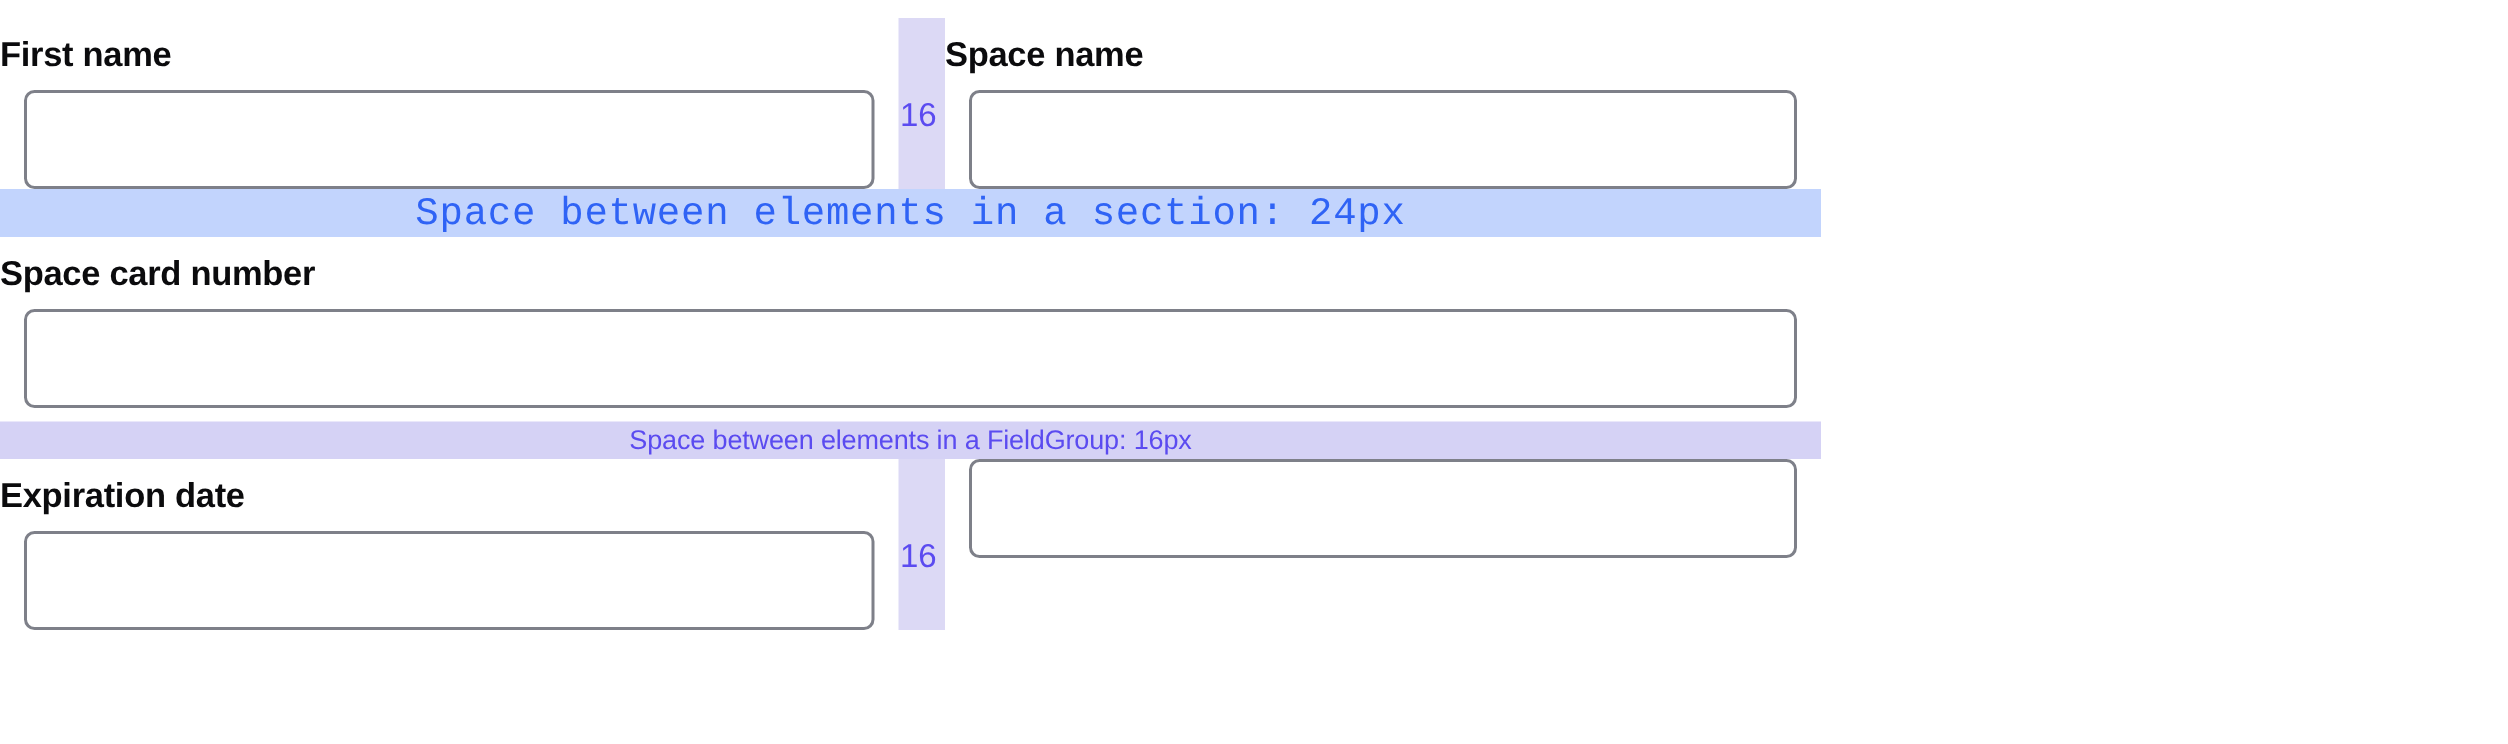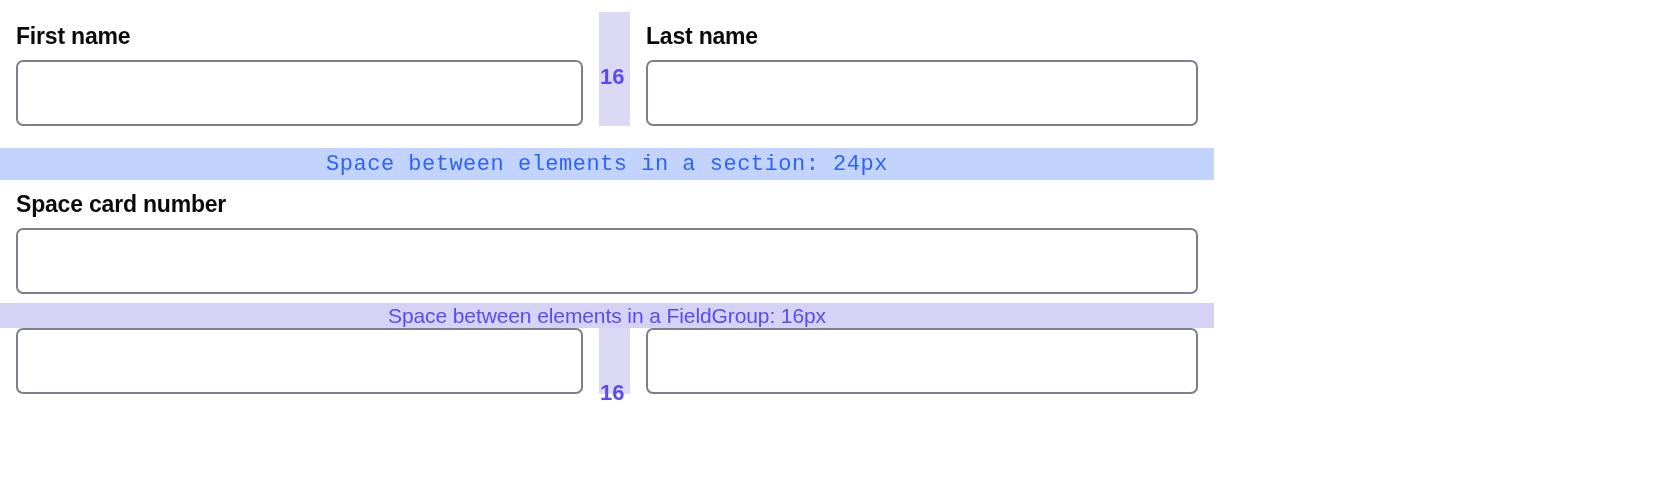--- a/index.html
+++ b/index.html
@@ -20,21 +20,20 @@
   .col-left{width:599px;}
   .col-right{width:584px;}
   .col-full{width:1214px;}
 
   .label{
     font-size:23px;
     font-weight:bold;
     color:#0b0b0d;
     line-height:28px;
     letter-spacing:-0.2px;
-    padding-left:16px;
     height:48px;
     display:flex;
     align-items:center;
     box-sizing:border-box;
     white-space:nowrap;
   }
 
   .field{
     height:66px;
     margin:0 16px;
@@ -62,47 +61,45 @@
   }
   .gapcol .gapnum{
     position:absolute;
     top:54px;
     left:1px;
     font-size:22px;
     color:#5b4bf0;
     font-family:"Liberation Sans", sans-serif;
     line-height:22px;
     white-space:nowrap;
-    font-weight:bold;
   }
 
   
   .band{
     width:1214px;
     box-sizing:border-box;
     display:flex;
     align-items:center;
     justify-content:center;
     white-space:nowrap;
   }
   .band-section{
     height:32px;
     background:#c2d4fd;
     color:#2f63f5;
     font-family:"Liberation Mono", monospace;
-    font-size:22px;
+    font-size:26px;
     letter-spacing:0.5px;
-    margin-top:22px;
   }
   .band-fieldgroup{
     height:25px;
     background:#d5d2f5;
     color:#5b4bf0;
     font-family:"Liberation Sans", sans-serif;
-    font-size:21px;
+    font-size:18px;
     letter-spacing:-0.1px;
   }
 
   .spacer-top{height:12px;}
   .spacer-mid{height:9px;}
 </style>
 </head>
 <body>
 
 <div class="canvas">
@@ -115,21 +112,21 @@
       <div class="col col-left">
         <div class="label">First name</div>
         <input class="field" type="text" value="" style="">
       </div>
 
       <div class="gapcol">
         <span class="gapnum">16</span>
       </div>
 
       <div class="col col-right">
-        <div class="label">Last name</div>
+        <div class="label">Space name</div>
         <input class="field" type="text" value="" style="">
       </div>
 
     </div>
 
     <div class="band band-section">Space between elements in a section: 24px</div>
 
     <div class="row">
       <div class="col col-full">
         <div class="label">Space card number</div>
@@ -137,20 +134,21 @@
       </div>
     </div>
 
     <div class="spacer-mid"></div>
 
     <div class="band band-fieldgroup">Space between elements in a FieldGroup: 16px</div>
 
     <div class="row">
 
       <div class="col col-left">
+        <div class="label">Expiration date</div>
         <input class="field" type="text" value="" style="">
       </div>
 
       <div class="gapcol">
         <span class="gapnum">16</span>
       </div>
 
       <div class="col col-right">
         <input class="field" type="text" value="" style="">
       </div>

